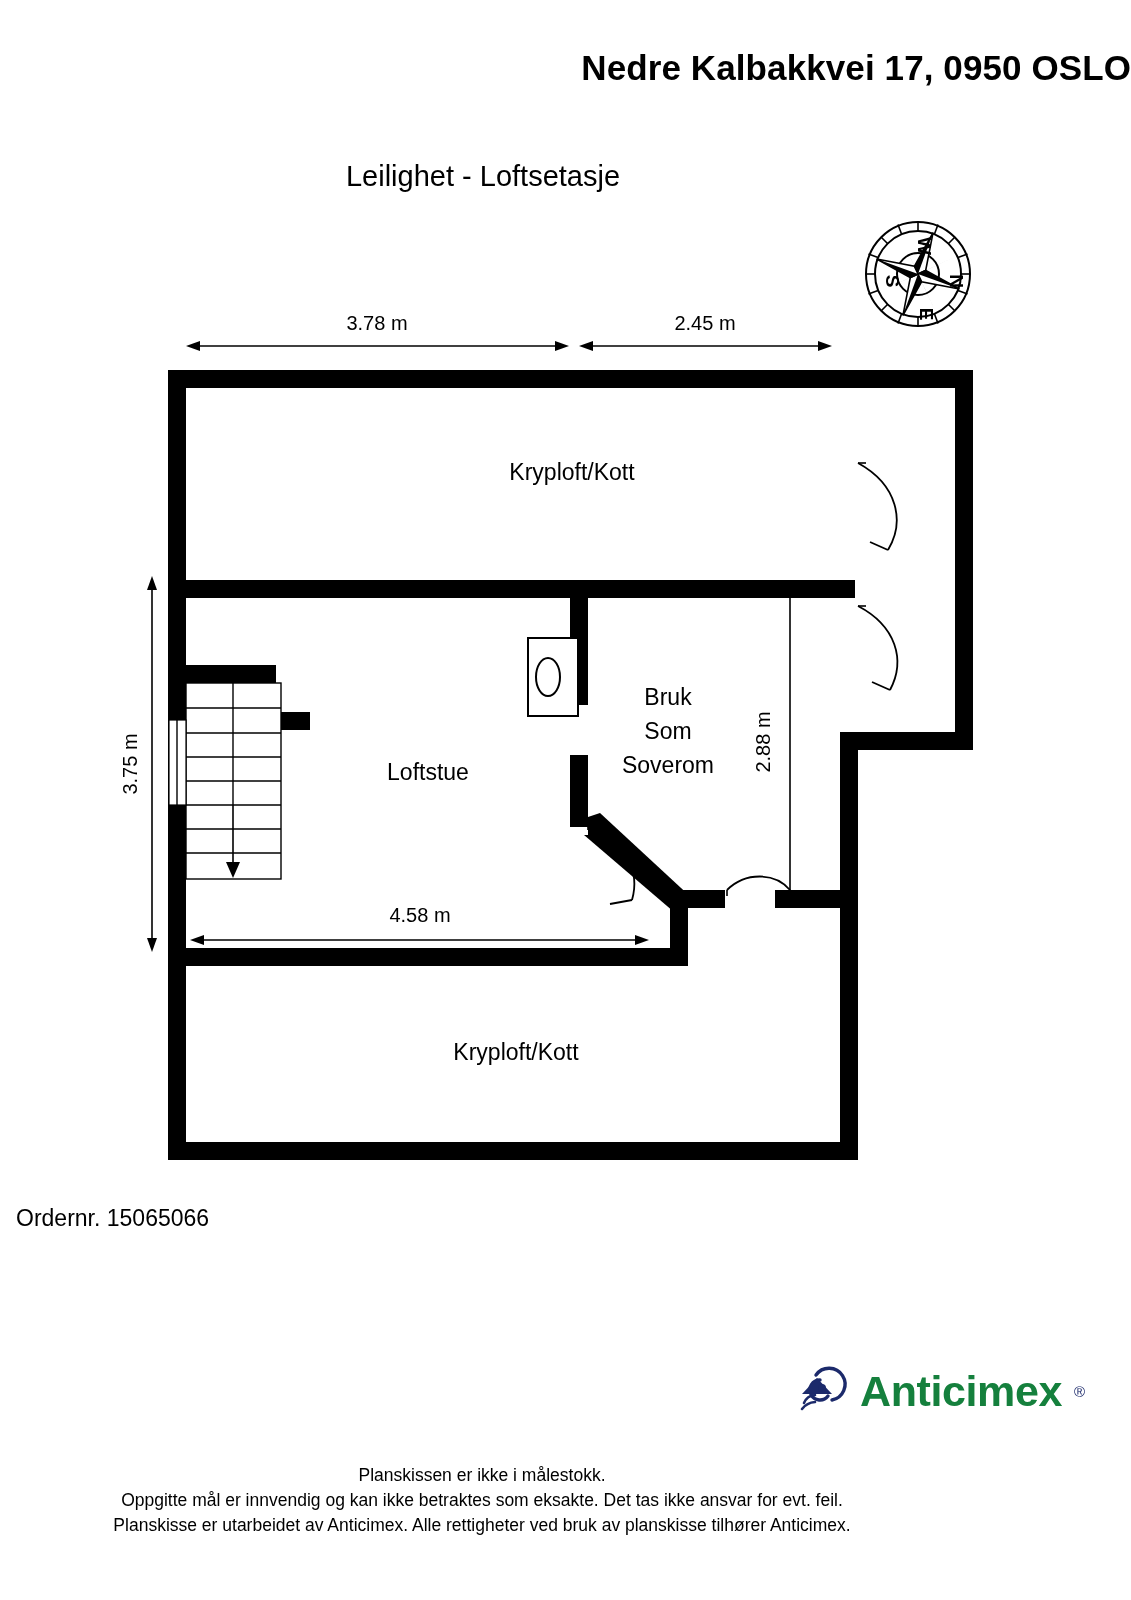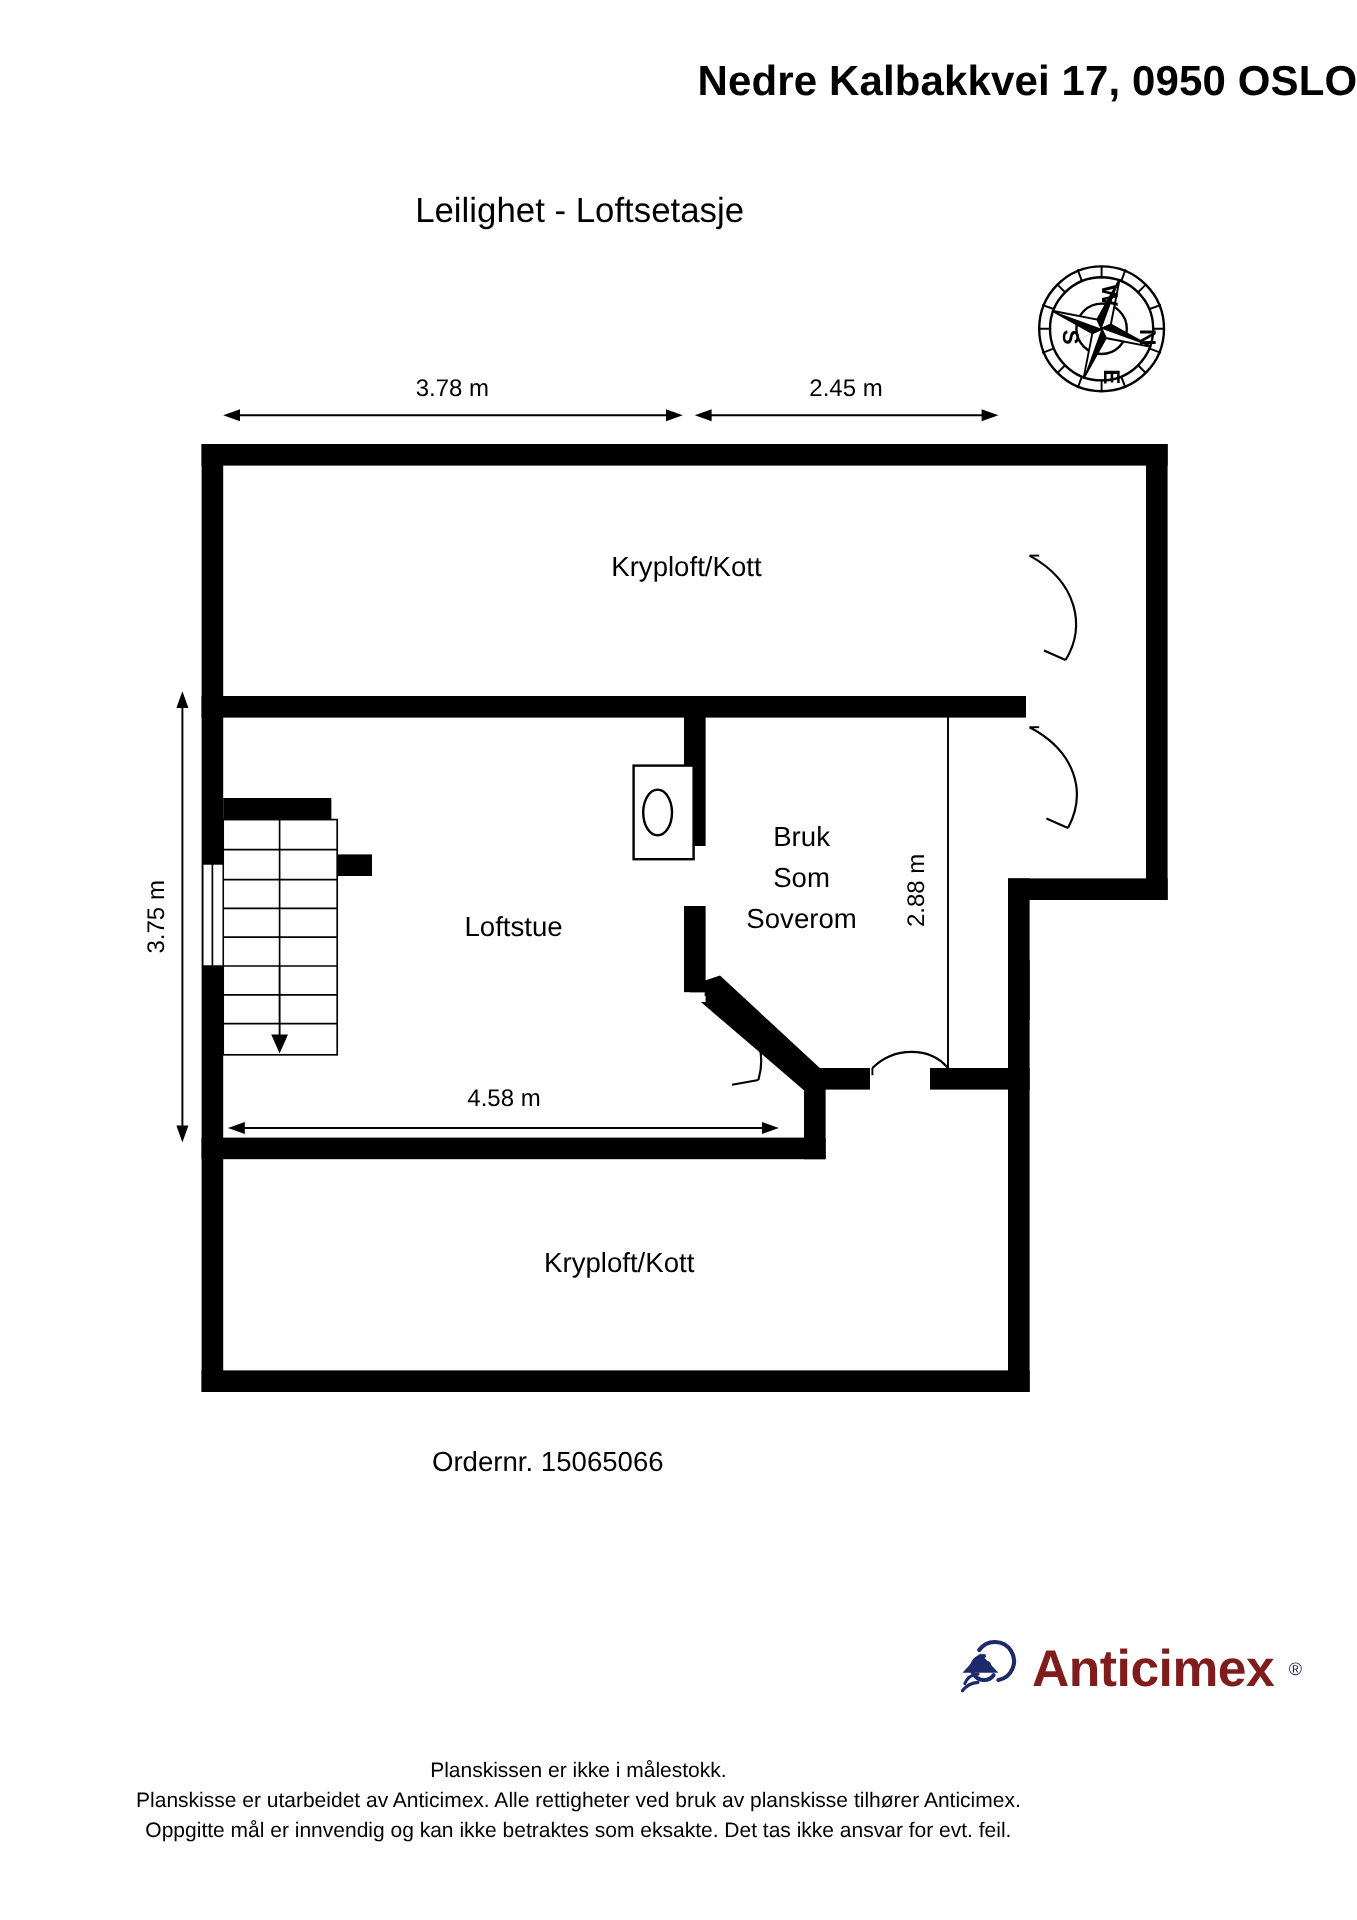--- a/index.html
+++ b/index.html
@@ -50,37 +50,37 @@
     left: 0px;
     top: 300px;
     width: 1000px;
     height: 900px;
   }
   #order-number {
     position: absolute;
     top: 1205px;
     left: 0;
     width: 913px;
-    text-align: center;
     font-size: 23px;
     font-weight: 400;
+    padding-left: 16px;
   }
   #brand-logo {
     position: absolute;
     left: 798px;
     top: 1362px;
     height: 58px;
     display: flex;
     align-items: center;
     gap: 10px;
   }
   #brand-logo .logo-text {
     font-size: 43px;
     font-weight: 700;
-    color: #7f1d1d;
+    color: #15803d;
     letter-spacing: -0.4px;
     line-height: 1;
   }
   #brand-logo .logo-reg {
     font-size: 15px;
     color: #1c2a6b;
     vertical-align: super;
     font-weight: 400;
     margin-left: 2px;
   }
@@ -323,17 +323,17 @@
         <path d="M 4 45 A 18 18 0 0 1 17 38" fill="none" stroke="#1c2a6b" stroke-width="2.6" stroke-linecap="round"></path>
         <circle cx="24" cy="24" r="4" fill="#1c2a6b"></circle>
       </svg>
     </span>
     <span class="logo-text">Anticimex</span>
     <span class="logo-reg">®</span>
   </div>
 
   <div id="footer-note">
     <div>Planskissen er ikke i målestokk.</div>
+    <div>Oppgitte mål er innvendig og kan ikke betraktes som eksakte. Det tas ikke ansvar for evt. feil.</div>
     <div>Planskisse er utarbeidet av Anticimex. Alle rettigheter ved bruk av planskisse tilhører Anticimex.</div>
-    <div>Oppgitte mål er innvendig og kan ikke betraktes som eksakte. Det tas ikke ansvar for evt. feil.</div>
   </div>
 
 </div>
 
 </body></html>

